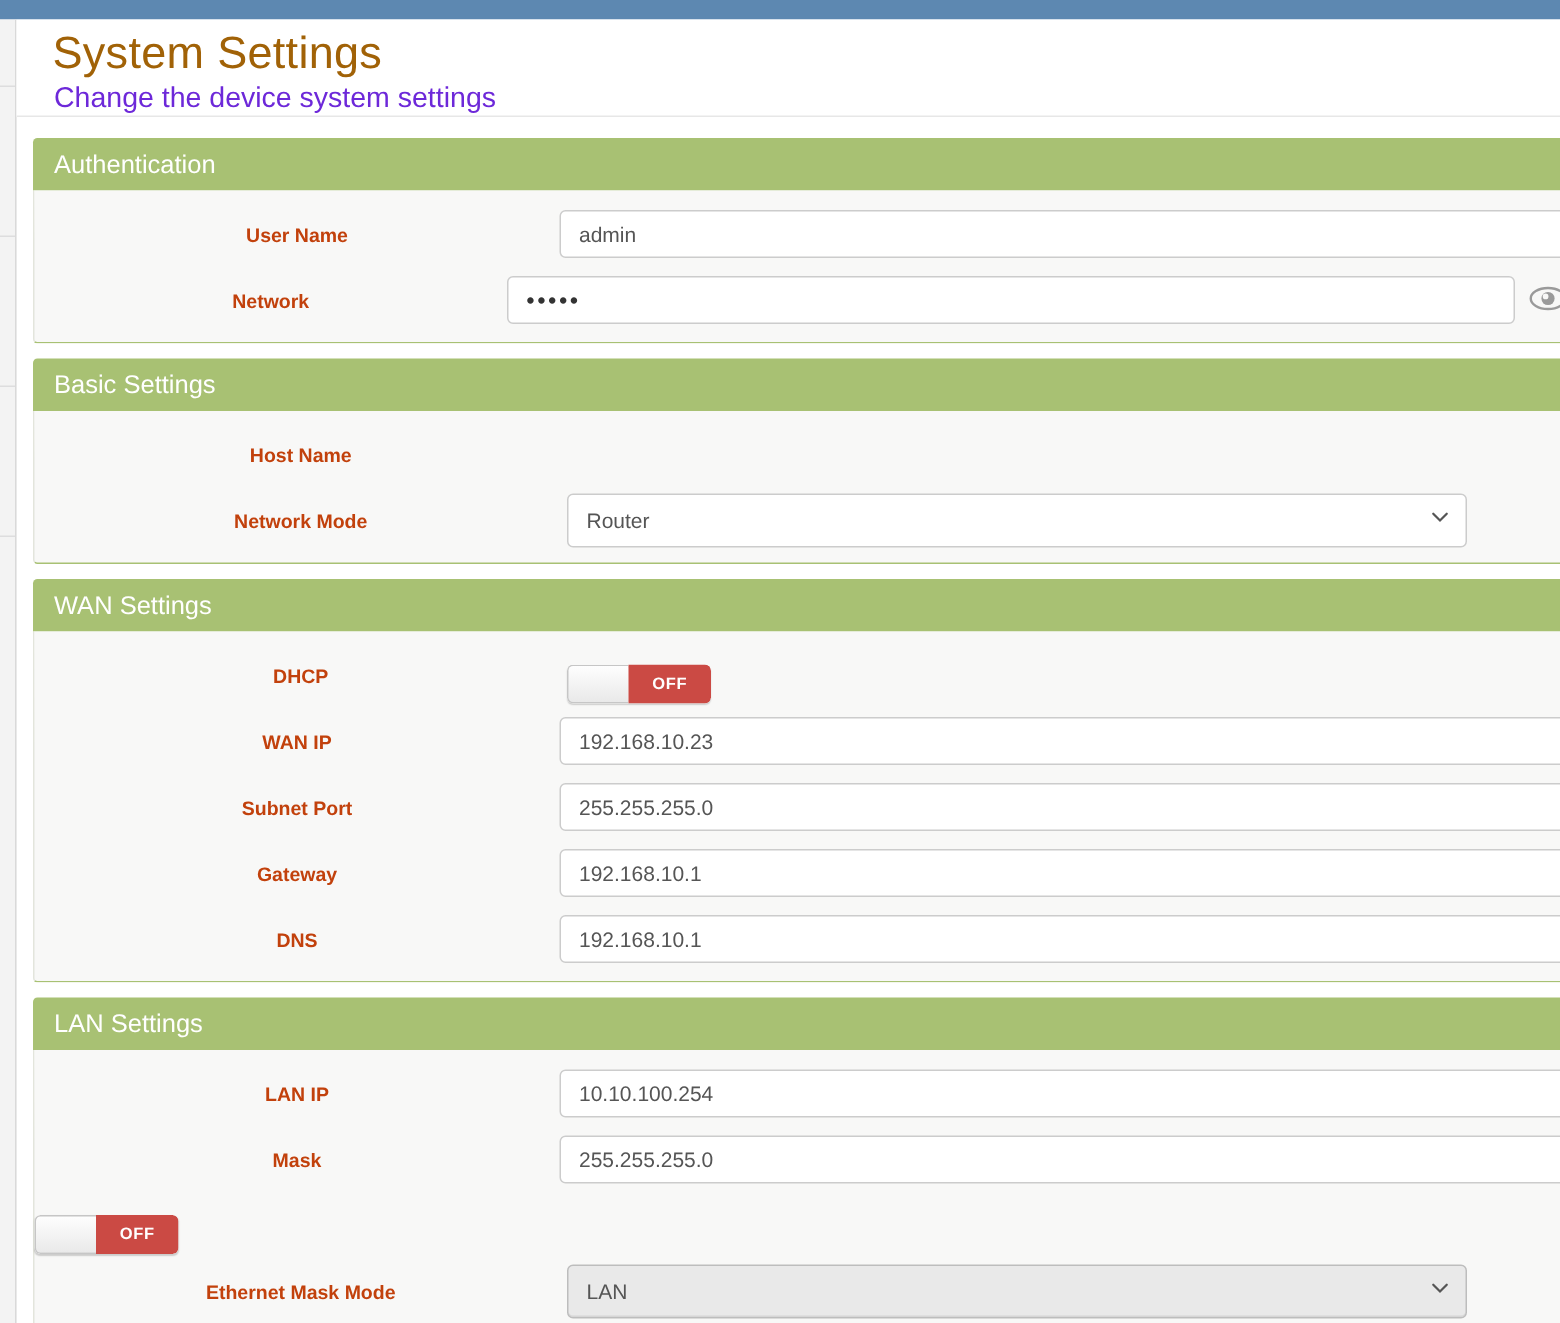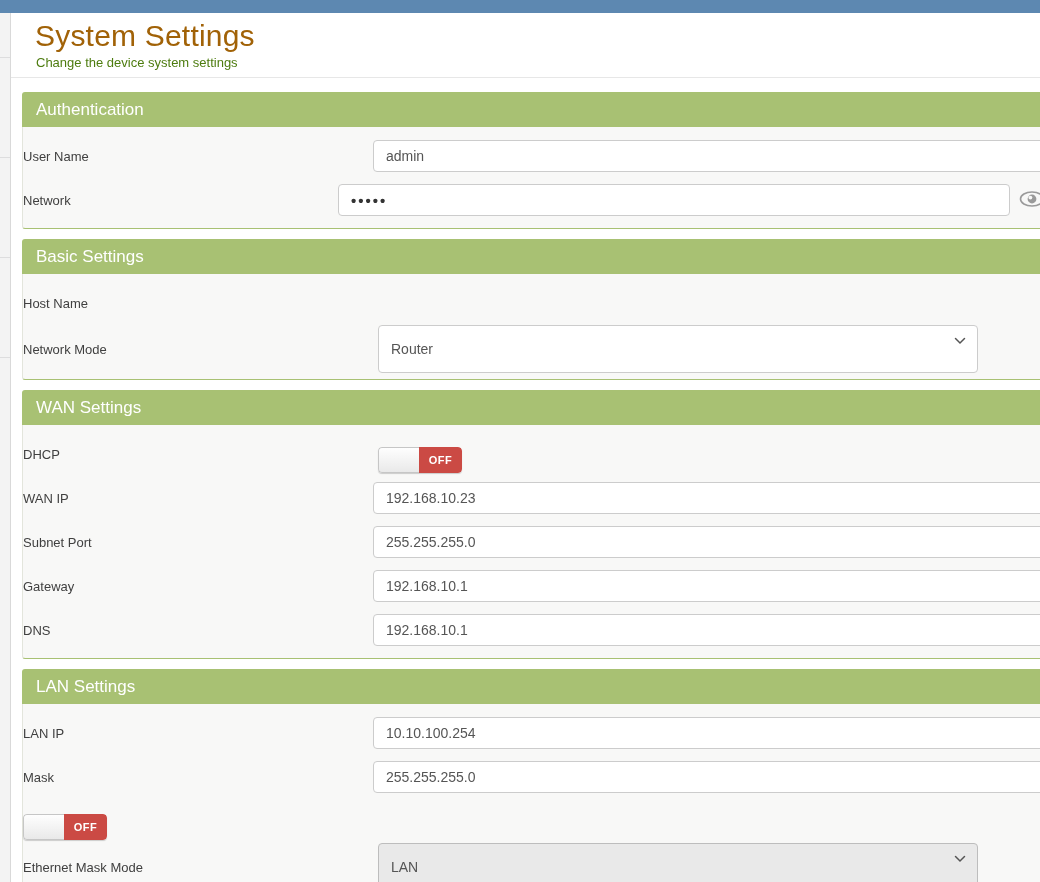--- a/index.html
+++ b/index.html
@@ -36,22 +36,22 @@
     box-sizing: border-box;
   }
   .page-title {
     margin: 0; padding-top: 6px;
     font-size: 30px; font-weight: 300;
     color: #a16207;
     letter-spacing: 0.2px;
   }
   .page-subtitle {
     margin: 2px 0 0 1px;
-    font-size: 13px;
-    color: #4d7c0f;
+    font-size: 19px;
+    color: #6d28d9;
   }
   
   .content { position: absolute; top: 78px; left: 22px; }
   .panel {
     width: 1024px;            
     margin-top: 14px;
   }
   .panel + .panel { margin-top: 10px; }
   .panel-header {
     background: #a8c173;
@@ -70,24 +70,24 @@
     border-radius: 0 0 3px 3px;
     padding: 7px 0 6px 0;
   }
   .form-row {
     display: flex;
     align-items: center;
     min-height: 44px;
   }
   .row-label {
     width: 355px;
-    text-align: left;
+    text-align: center;
     font-size: 13px;
-    font-weight: normal;
-    color: #404040;
+    font-weight: bold;
+    color: #c2410c;
     box-sizing: border-box;
   }
   .row-control {
     display: flex;
     align-items: center;
   }
   .text-input {
     width: 672px; height: 32px;
     box-sizing: border-box;
     border: 1px solid #cccccc;
@@ -107,21 +107,21 @@
   }
   .eye-btn {
     margin-left: 9px;
     background: none; border: none; padding: 0;
     cursor: pointer;
     display: flex; align-items: center;
   }
   .select-wrap { position: relative; width: 600px; }
   .ui-select {
     -webkit-appearance: none; -moz-appearance: none; appearance: none;
-    width: 600px; height: 48px;
+    width: 600px; height: 36px;
     box-sizing: border-box;
     border: 1px solid #cccccc;
     border-radius: 4px;
     background: #ffffff;
     padding: 0 28px 0 12px;
     font-size: 14px;
     color: #555555;
     font-family: "Liberation Sans", "DejaVu Sans", sans-serif;
     outline: none;
   }
@@ -131,21 +131,21 @@
     box-shadow: inset 0 -1px 0 rgba(0,0,0,0.08);
     color: #555555;
   }
   .select-chevron {
     position: absolute; right: 12px; top: 12px;
     pointer-events: none;
     line-height: 0;
   }
   
   .toggle {
-    width: 84px; height: 26px;
+    width: 96px; height: 26px;
     display: flex;
     border-radius: 4px;
     box-shadow: 0 1px 1px rgba(0,0,0,0.18);
     cursor: pointer;
     overflow: hidden;
     margin-top: 12px;
   }
   .toggle .knob {
     width: 41px; height: 26px;
     box-sizing: border-box;

